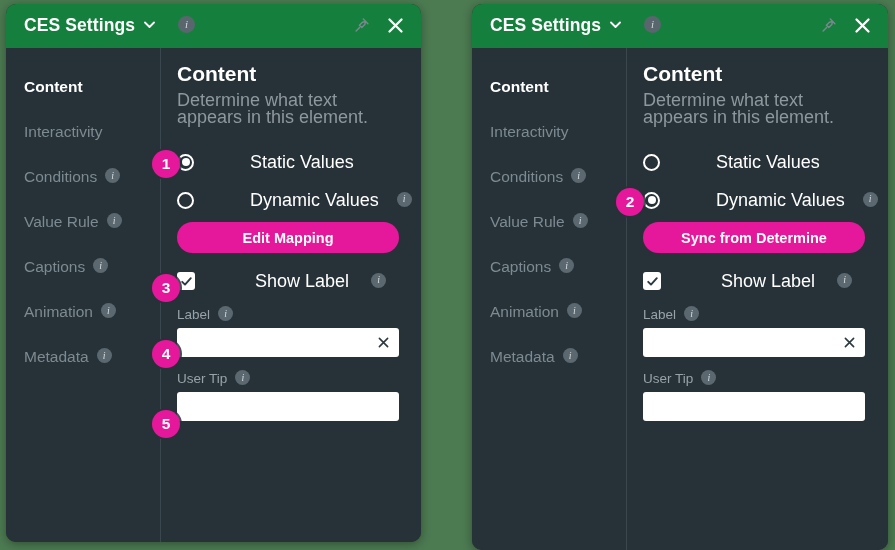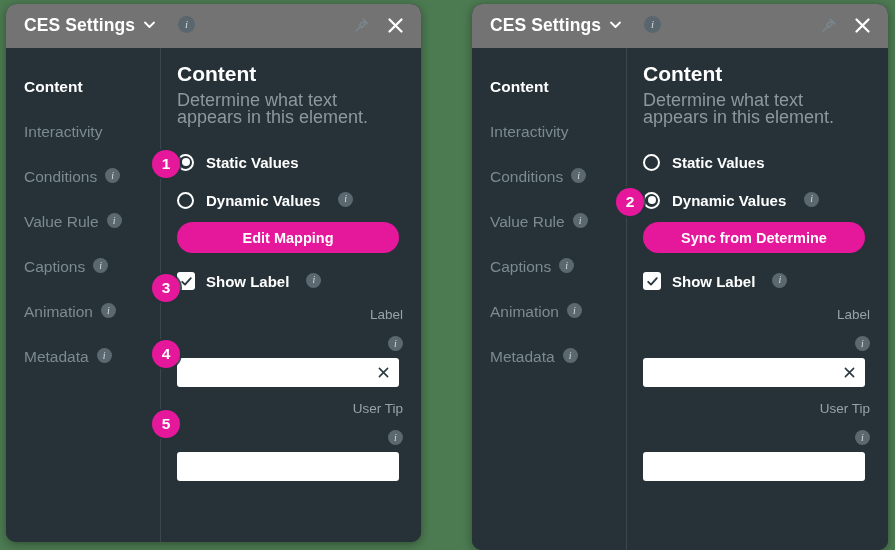--- a/index.html
+++ b/index.html
@@ -26,21 +26,21 @@
     background: #263238;
     border-radius: 10px;
     box-shadow: 0 2px 10px rgba(0,0,0,0.35);
     overflow: hidden;
   }
   .panel.left  { left: 6px;  width: 415px; height: 538px; }
   .panel.right { left: 472px; width: 416px; height: 546px; }
 
   .titlebar {
     height: 44px;
-    background: #737373;
+    background: #15803d;
     display: flex;
     align-items: center;
     padding: 0 12px 1px 18px;
     box-sizing: border-box;
     justify-content: center;
   }
   .title-text {
     color: #ffffff;
     font-size: 17.5px;
     font-weight: bold;
@@ -149,23 +149,24 @@
     content: "";
     position: absolute;
     left: 50%; top: 50%;
     transform: translate(-50%,-50%);
     width: 8px; height: 8px;
     border-radius: 50%;
     background: #ffffff;
   }
   .radio-label {
     color: #ffffff;
-    font-size: 15px;
-    font-weight: bold;
+    font-size: 18px;
+    font-weight: normal;
     white-space: nowrap;
+    margin-left: 44px;
   }
   .radio-row .info-badge { margin-left: 6px; }
 
   .pink-btn {
     display: block;
     width: 222px;
     height: 31px;
     margin: 0 0 14px 0;
     background: #e5179b;
     color: #ffffff;
@@ -173,44 +174,43 @@
     border-radius: 16px;
     font-size: 14.5px;
     font-weight: bold;
     font-family: "Liberation Sans", sans-serif;
     cursor: pointer;
   }
 
   .check-row {
     display: flex;
     align-items: center;
-    gap: 11px;
+    gap: 16px;
     height: 28px;
     margin-bottom: 12px;
     cursor: pointer;
   }
   .checkbox {
     width: 18px; height: 18px;
     background: #ffffff;
     border-radius: 3px;
     display: flex;
     align-items: center;
     justify-content: center;
     flex: 0 0 auto;
   }
   .check-row .info-badge { margin-left: 6px; }
 
   .field-label {
     display: flex;
-    align-items: flex-end;
-    gap: 15px;
+    align-items: flex-start;
+    gap: 8px;
     color: #98a2a8;
     font-size: 13.5px;
     margin-bottom: 6px;
-    flex-direction: column;
   }
   .text-input {
     width: 222px;
     height: 29px;
     background: #ffffff;
     border: 0;
     border-radius: 3px;
     box-sizing: border-box;
     display: flex;
     align-items: center;

